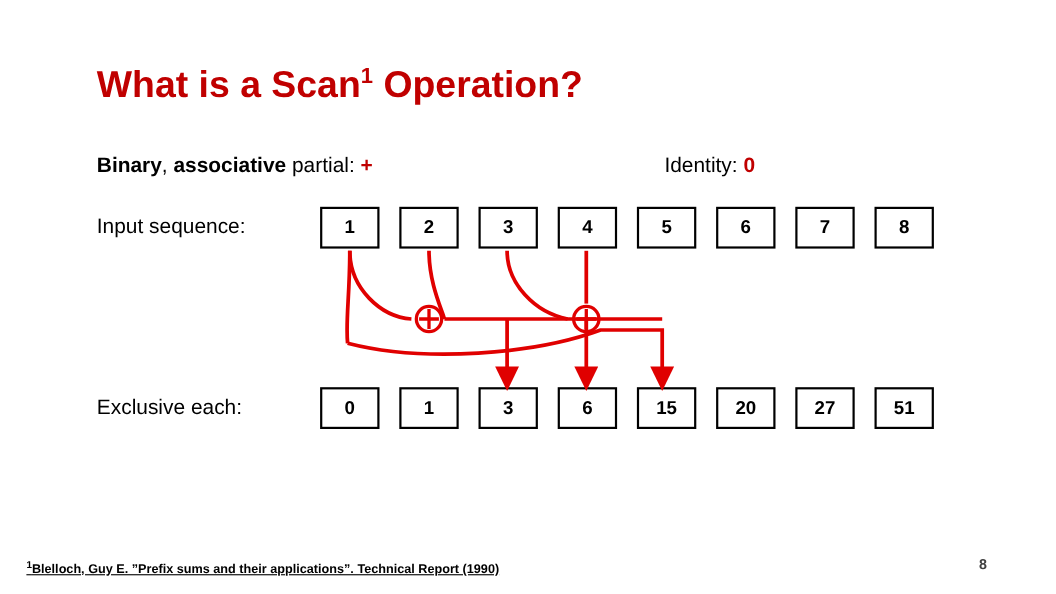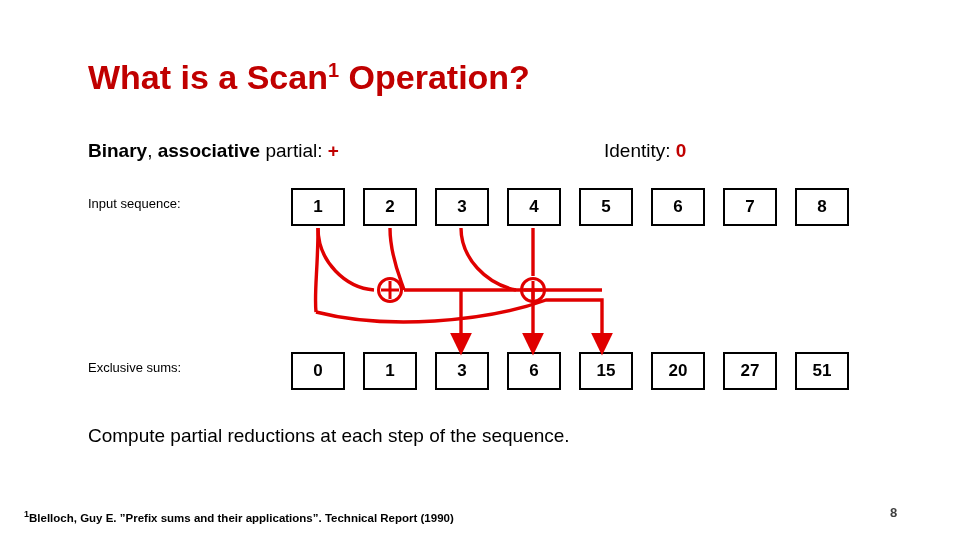--- a/index.html
+++ b/index.html
@@ -41,21 +41,21 @@
     font-size: 19px;
     color: #000000;
     white-space: nowrap;
   }
   .subline.left { left: 72px; }
   .subline.right { left: 568px; margin-left: 20px; }
   .bold { font-weight: bold; }
   .red { color: #c00000; font-weight: bold; }
   .row-label {
     position: absolute;
-    font-size: 13px;
+    font-size: 19px;
     color: #000000;
     white-space: nowrap;
   }
   .label-input { left: 72px; top: 196px; }
   .label-scan  { left: 72px; top: 360px; }
   .cell {
     position: absolute;
     width: 54px;
     height: 38px;
     border: 2px solid #000000;
@@ -71,20 +71,21 @@
   .row-input { top: 188px; }
   .row-scan  { top: 352px; }
   .footnote {
     position: absolute;
     left: 8px;
     top: 512px;
     font-size: 11.5px;
     font-weight: bold;
     color: #000000;
     white-space: nowrap;
+    text-decoration: underline;
   }
   .footnote sup { font-size: 9px; vertical-align: super; line-height: 0; }
   .pagenum {
     position: absolute;
     left: 874px;
     top: 505px;
     font-size: 13px;
     font-weight: bold;
     color: #404040;
   }
@@ -109,21 +110,21 @@
 
 <div class="slide">
 
   <div class="title"><span>What is a Scan</span><sup>1</sup><span> Operation?</span></div>
 
   <div class="subline left"><span class="bold">Binary</span><span>, </span><span class="bold">associative</span><span> partial: </span><span class="red">+</span></div>
 
   <div class="subline right"><span>Identity: </span><span class="red">0</span></div>
 
   <div class="row-label label-input">Input sequence:</div>
-  <div class="row-label label-scan">Exclusive sums:</div>
+  <div class="row-label label-scan">Exclusive each:</div>
 
   <div class="cell row-input" style="left:275px">1</div>
   <div class="cell row-input" style="left:347px">2</div>
   <div class="cell row-input" style="left:419px">3</div>
   <div class="cell row-input" style="left:491px">4</div>
   <div class="cell row-input" style="left:563px">5</div>
   <div class="cell row-input" style="left:635px">6</div>
   <div class="cell row-input" style="left:707px">7</div>
   <div class="cell row-input" style="left:779px">8</div>
 
@@ -164,18 +165,17 @@
     </g>
 
     <g>
       <circle cx="374" cy="290" r="11.5" fill="none" stroke="#e00000" stroke-width="3"></circle>
       <path d="M374,281 L374,299 M365,290 L383,290" stroke="#e00000" stroke-width="3"></path>
       <circle cx="517" cy="290" r="11.5" fill="none" stroke="#e00000" stroke-width="3"></circle>
       <path d="M517,281 L517,299 M508,290 L526,290" stroke="#e00000" stroke-width="3"></path>
     </g>
   </svg>
 
-  <div class="caption">Compute partial reductions at each step of the sequence.</div>
 
   <div class="footnote"><sup>1</sup><span>Blelloch, Guy E. ”Prefix sums and their applications”. Technical Report (1990)</span></div>
 
   <div class="pagenum">8</div>
 </div>
 
 </body></html>

